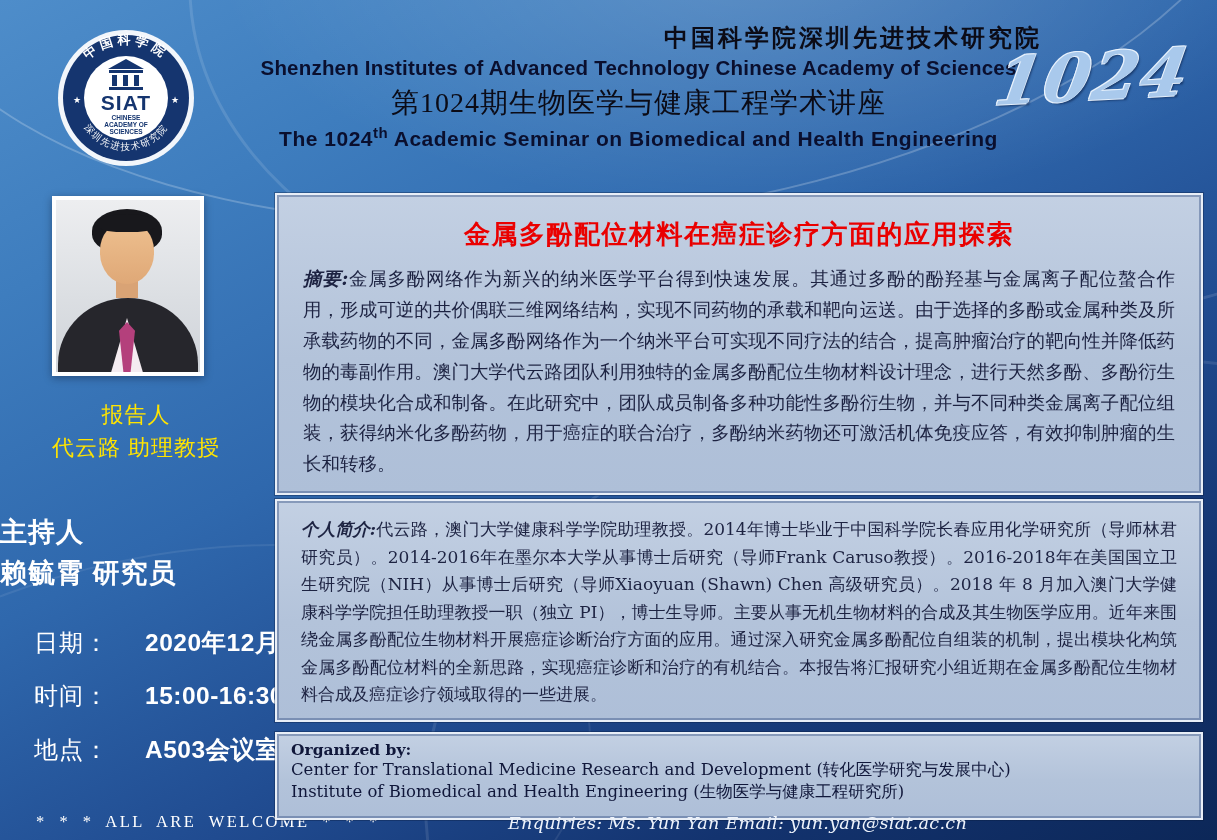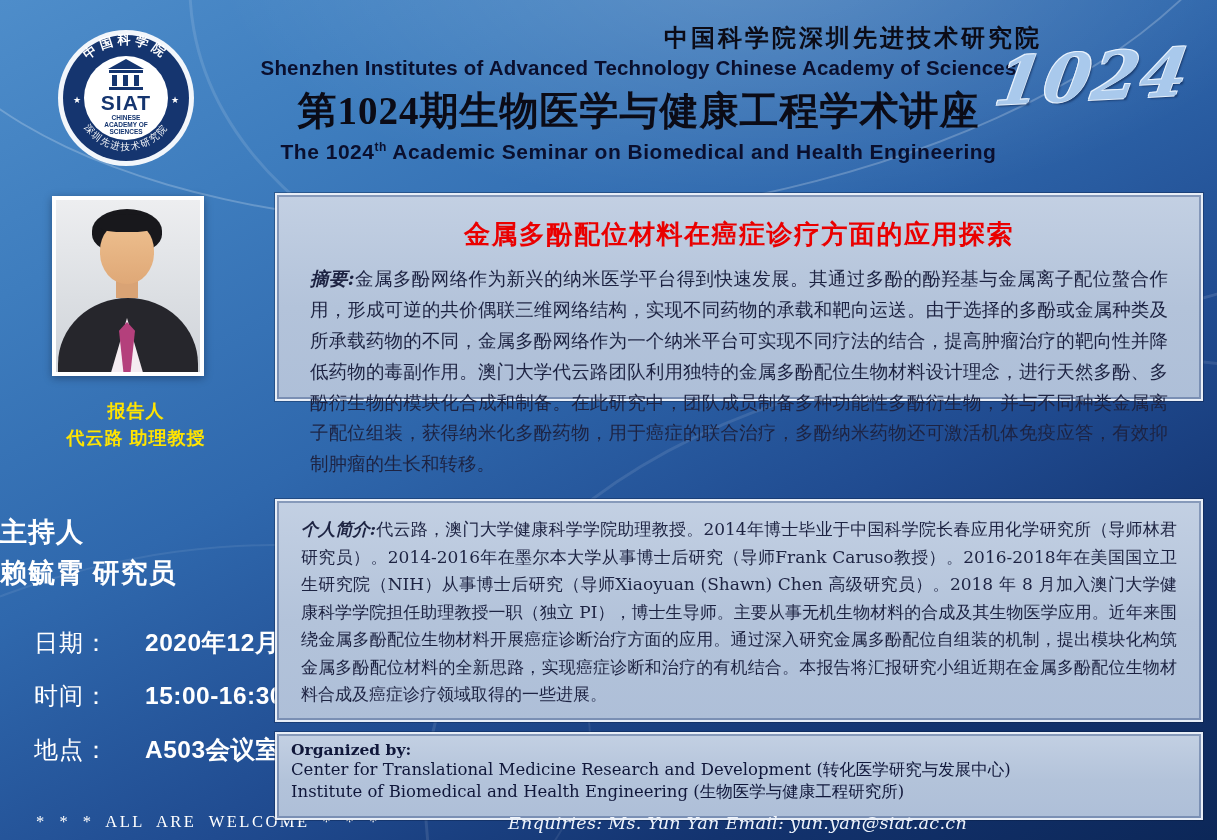--- a/index.html
+++ b/index.html
@@ -24,24 +24,24 @@
   .swoosh.s4 { width:900px; height:500px; left:-300px; top:560px;
     border:2px solid rgba(255,255,255,0.08); transform:rotate(-14deg); }
 
   
   .header { position:absolute; left:0; top:0; right:0; height:190px; }
   .logo { position:absolute; left:56px; top:28px; width:140px; height:140px; }
   .titles { position:absolute; left:235px; right:175px; top:22px; text-align:center; }
   .org-cn { font-family:Liberation Mono, monospace; font-size:24px; font-weight:600;
     color:#0b0b16; letter-spacing:3px;text-align:right; }
   .org-en { font-size:20.5px; font-weight:bold; color:#0a0f2e; margin-top:2px; letter-spacing:0.2px; }
-  .sem-cn { font-family:"Liberation Serif","DejaVu Serif",serif; font-size:39px; font-weight:700;
+  .sem-cn { font-family:"Liberation Serif","DejaVu Serif",serif; font-size:28px; font-weight:400;
     color:#0b0b16; letter-spacing:1px; margin-top:4px; }
   .sem-en { font-size:21px; font-weight:bold; color:#0a0f2e; margin-top:2px; letter-spacing:0.5px; }
-  .sem-en .sup { vertical-align:super; font-size:12px; }
+  .sem-en .sup { vertical-align:super; font-size:15px; }
   .badge {
     position:absolute; right:28px; top:38px;
     font-family:"DejaVu Serif","Liberation Serif",serif; font-style:italic; font-weight:bold;
     font-size:66px; color:#a9c9ec; transform:skewX(-12deg) rotate(-3deg);
     text-shadow:-1px -1px 0 #e9f2fc, 1px -1px 0 #e9f2fc, -1px 1px 0 #e9f2fc, 2px 2px 2px rgba(10,30,70,.55);
     letter-spacing:2px;
   }
 
   
   .sidebar { position:absolute; left:0; top:190px; width:272px; bottom:0; }
@@ -57,39 +57,39 @@
     border-radius:50% 50% 40% 40%; }
   .neck { position:absolute; top:78px; left:60px; width:22px; height:20px; background:#d9a375; }
   .suit { position:absolute; bottom:-4px; left:2px; width:140px; height:78px; background:#26262c;
     border-radius:52% 52% 0 0 / 88% 88% 0 0; }
   .shirt { position:absolute; bottom:-4px; left:54px; width:34px; height:58px; background:#f4ecf1;
     clip-path:polygon(50% 0, 0 100%, 100% 100%); }
   .tie { position:absolute; bottom:-4px; left:63px; width:16px; height:54px; background:#b4407c;
     clip-path:polygon(50% 0, 100% 16%, 70% 100%, 30% 100%, 0 16%); }
 
   .speaker-block { position:absolute; top:208px; width:100%; text-align:center;
-    color:#ffe400; font-weight:bold; font-size:18px; line-height:1.5; letter-spacing:1px; }
+    color:#ffe400; font-weight:normal; font-size:22px; line-height:1.5; letter-spacing:1px; }
   .host-block { position:absolute; top:322px; width:100%; text-align:left;
     color:#ffffff; font-weight:bold; font-size:27px; line-height:1.5; letter-spacing:1px; }
 
   .schedule { position:absolute; top:436px; left:34px; right:4px; color:#fff; }
   .sched-row { display:flex; align-items:baseline; margin-bottom:21px; white-space:nowrap;gap:36px; }
   .sched-label { font-size:24px; font-weight:500; letter-spacing:1px; }
   .sched-value { font-size:24.5px; font-weight:bold; letter-spacing:0.5px; }
 
   .welcome { position:absolute; bottom:8px; left:36px; color:#ffffff;
     font-family:"Liberation Serif","DejaVu Serif",serif; font-size:16.5px;
     letter-spacing:2.5px; word-spacing:6px; white-space:nowrap; }
 
   
   .main { position:absolute; left:272px; top:190px; right:14px; bottom:0; }
   .box { position:absolute; left:3px; right:0;
     background:linear-gradient(180deg,#c3d0e3 0%,#b3c3da 55%,#aebfd8 100%);
     border:2px solid #e8eef7; box-shadow: inset 0 0 0 2px rgba(38,66,122,.38), 0 0 0 1px rgba(10,25,60,.35); }
-  .abstract-box { top:3px; height:208px; padding:16px 33px 10px; }
+  .abstract-box { top:3px; height:302px; padding:16px 26px 10px; }
   .talk-title { text-align:center; color:#ea0000; font-weight:bold; font-size:26px;
     letter-spacing:1.5px; margin:6px 0 12px; }
   .body-serif { font-family:"DejaVu Serif","Liberation Serif",serif; color:#1d2342; text-align:justify; }
   .abstract-text { font-size:18.5px; line-height:1.67; }
   .lead { font-weight:bold; font-style:italic; }
   .bio-box { top:309px; height:223px; padding:15px 24px 16px; }
   .bio-text { font-size:17px; line-height:1.62; }
   .org-box { top:542px; height:88px; padding:6px 14px; }
   .org-label { font-family:"DejaVu Serif","Liberation Serif",serif; font-weight:bold;
     font-size:15.5px; color:#10173a; }

